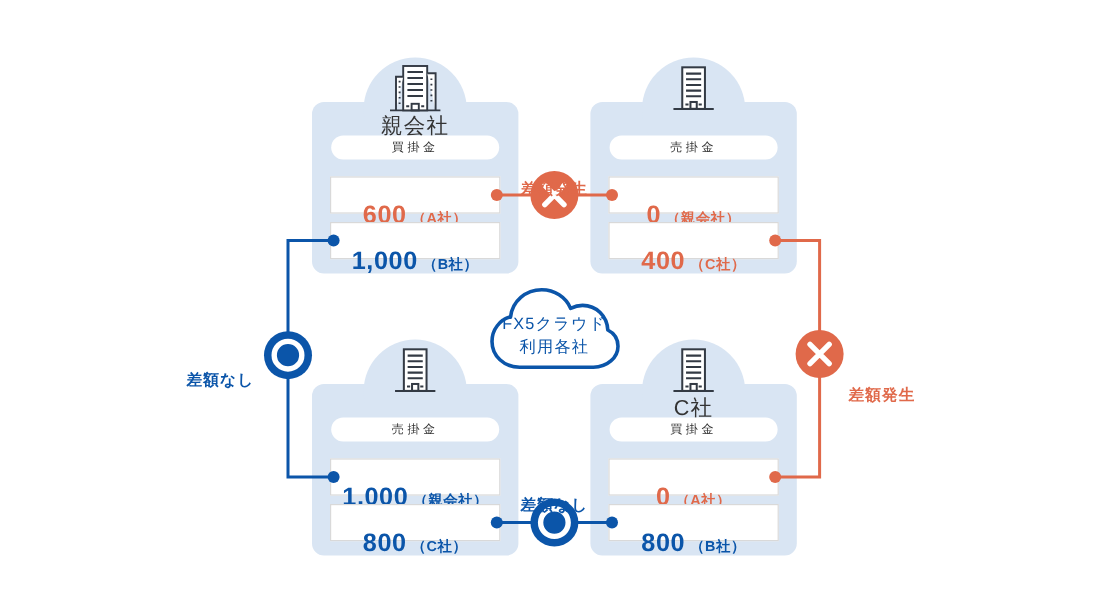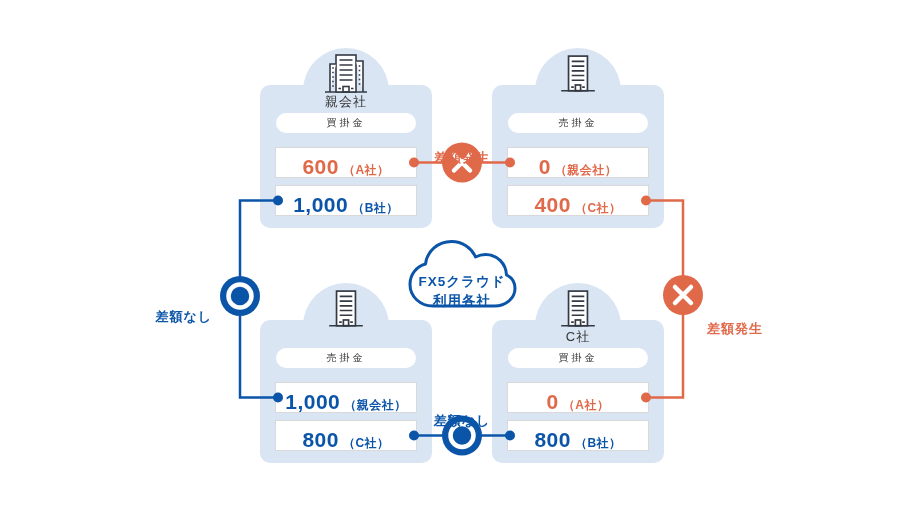--- a/index.html
+++ b/index.html
@@ -16,26 +16,26 @@
   .canvas{position:relative;width:920px;height:506px;background:#ffffff;overflow:hidden;}
 
   
   .card{position:absolute;width:172px;height:143px;background:var(--card-bg);border-radius:10px;z-index:1;}
   .card-tl{left:260px;top:85px;}
   .card-tr{left:492px;top:85px;}
   .card-bl{left:260px;top:320px;}
   .card-br{left:492px;top:320px;}
   .bump{position:absolute;left:43px;top:-37px;width:86px;height:86px;border-radius:50%;background:var(--card-bg);}
   .bldg{position:absolute;top:-33px;left:0;width:100%;display:flex;justify-content:center;}
-  .company-name{position:absolute;top:8px;left:0;width:100%;text-align:center;font-size:13px;color:var(--ink);letter-spacing:1px;}
+  .company-name{position:absolute;top:8px;left:0;width:100%;text-align:center;font-size:18px;color:var(--ink);letter-spacing:1px;}
   .pill{position:absolute;left:16px;top:28px;width:140px;height:20px;background:#fff;border-radius:10px;
         display:flex;align-items:center;justify-content:center;
         font-size:10px;font-weight:normal;color:var(--ink);letter-spacing:3px;}
   .row{position:absolute;left:15px;width:142px;height:31px;background:#fff;border:1px solid var(--row-border);
-       display:flex;align-items:baseline;justify-content:center;gap:4px;padding-top:8px;}
+       display:flex;align-items:baseline;justify-content:center;gap:4px;padding-top:21px;}
   .row-0{top:62px;}
   .row-1{top:100px;}
   .row .val{font-size:21px;font-weight:bold;letter-spacing:0.5px;line-height:1;}
   .row .party{font-size:12px;font-weight:bold;letter-spacing:0.5px;}
   .row.orange .val,.row.orange .party{color:var(--orange);}
   .row.blue .val,.row.blue .party{color:var(--blue);}
 
   
   .overlay{position:absolute;left:0;top:0;width:920px;height:506px;z-index:3;pointer-events:none;}
 
@@ -44,23 +44,23 @@
   .conn-label.orange{color:var(--orange);margin-top:33px;}
   .conn-label.blue{color:var(--blue);margin-top:19px;}
   .lbl-top{left:402px;top:116px;width:120px;text-align:center;}
   .lbl-right{left:707px;top:287px;}
   .lbl-left{left:112px;top:289px;width:100px;text-align:right;}
   .lbl-bottom{left:402px;top:393px;width:120px;text-align:center;}
 
   
   .cloud{position:absolute;left:403px;top:236px;width:118px;height:78px;z-index:2;}
   .cloud svg{position:absolute;left:0;top:0;}
-  .cloud-text{position:absolute;left:0;top:12px;width:100%;height:72px;display:flex;flex-direction:column;
+  .cloud-text{position:absolute;left:0;top:0;width:100%;height:72px;display:flex;flex-direction:column;
               align-items:center;justify-content:center;padding-top:14px;
-              color:var(--blue);font-size:13.5px;font-weight:bold;line-height:19px;letter-spacing:1px;}
+              color:var(--blue);font-size:13.5px;font-weight:normal;line-height:19px;letter-spacing:1px;}
 </style>
 </head>
 <body>
 
 <div class="canvas">
 
   <svg class="overlay" viewBox="0 0 920 506" aria-hidden="true">
 
     <path d="M414,162.5 H510" stroke="#e0694a" stroke-width="2.5" fill="none"></path>
     <circle cx="414" cy="162.5" r="5" fill="#e0694a"></circle>

